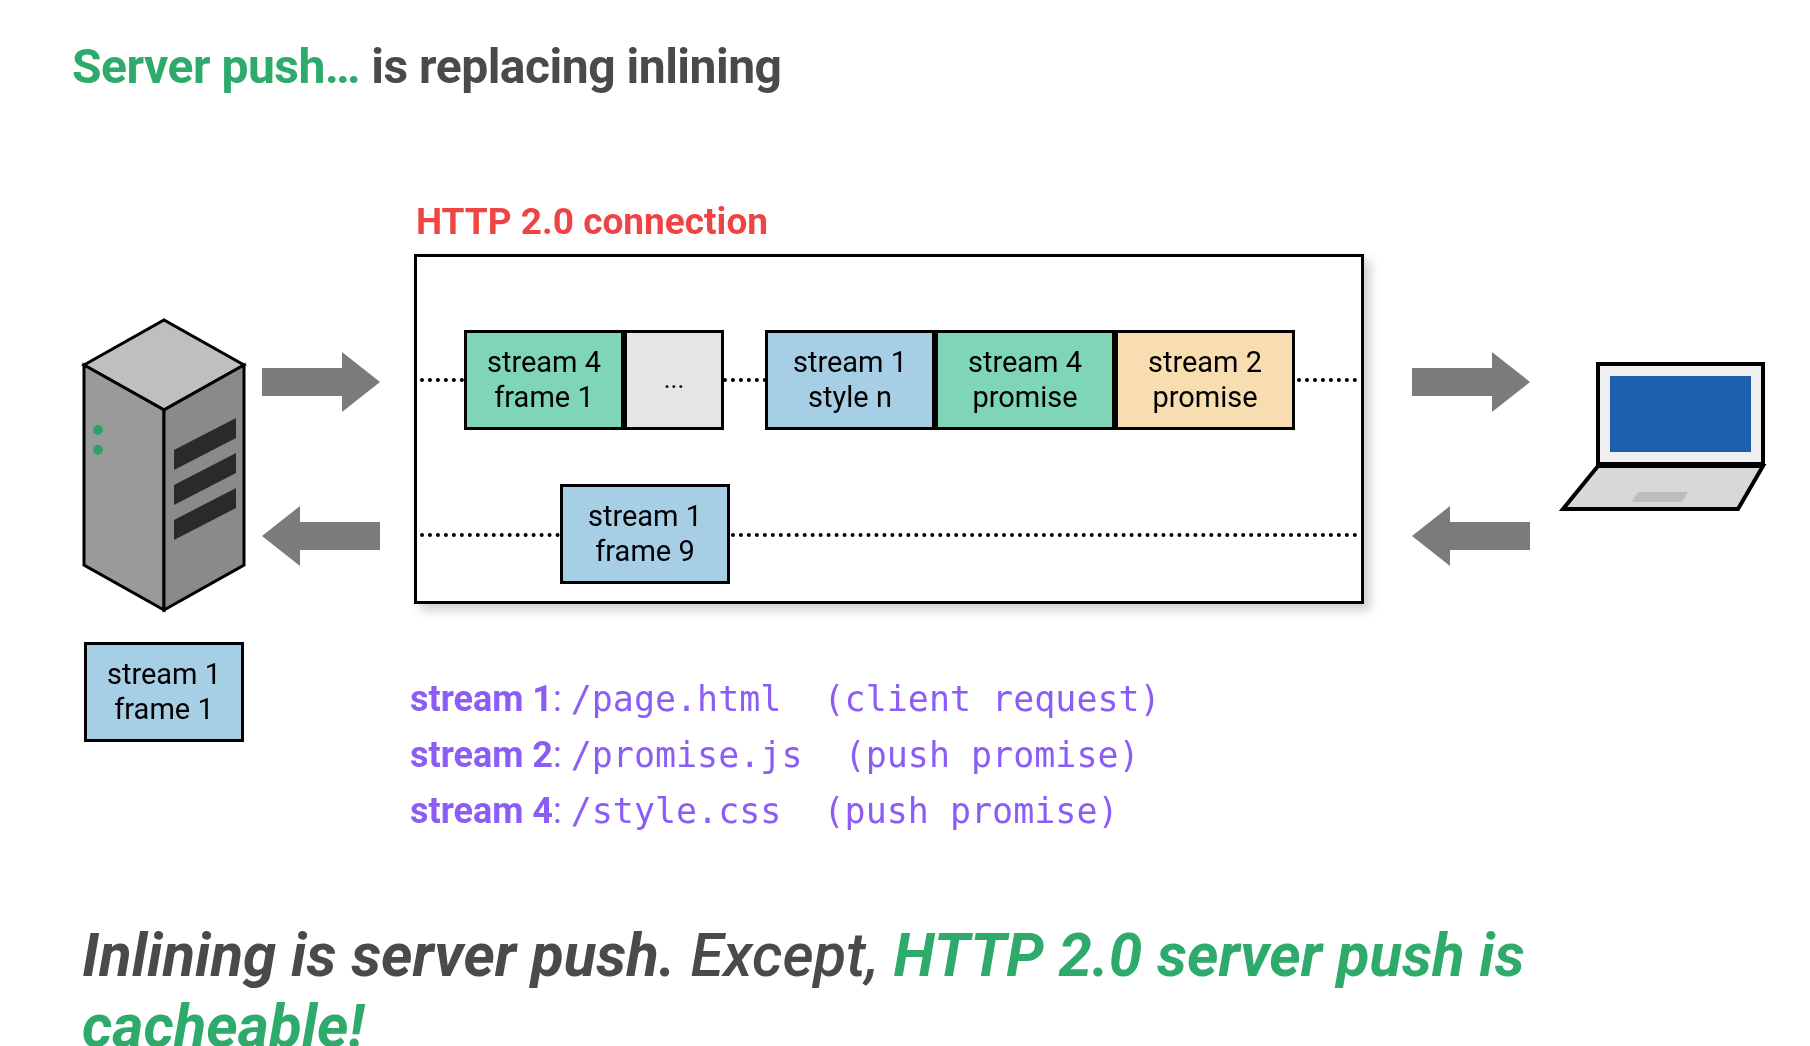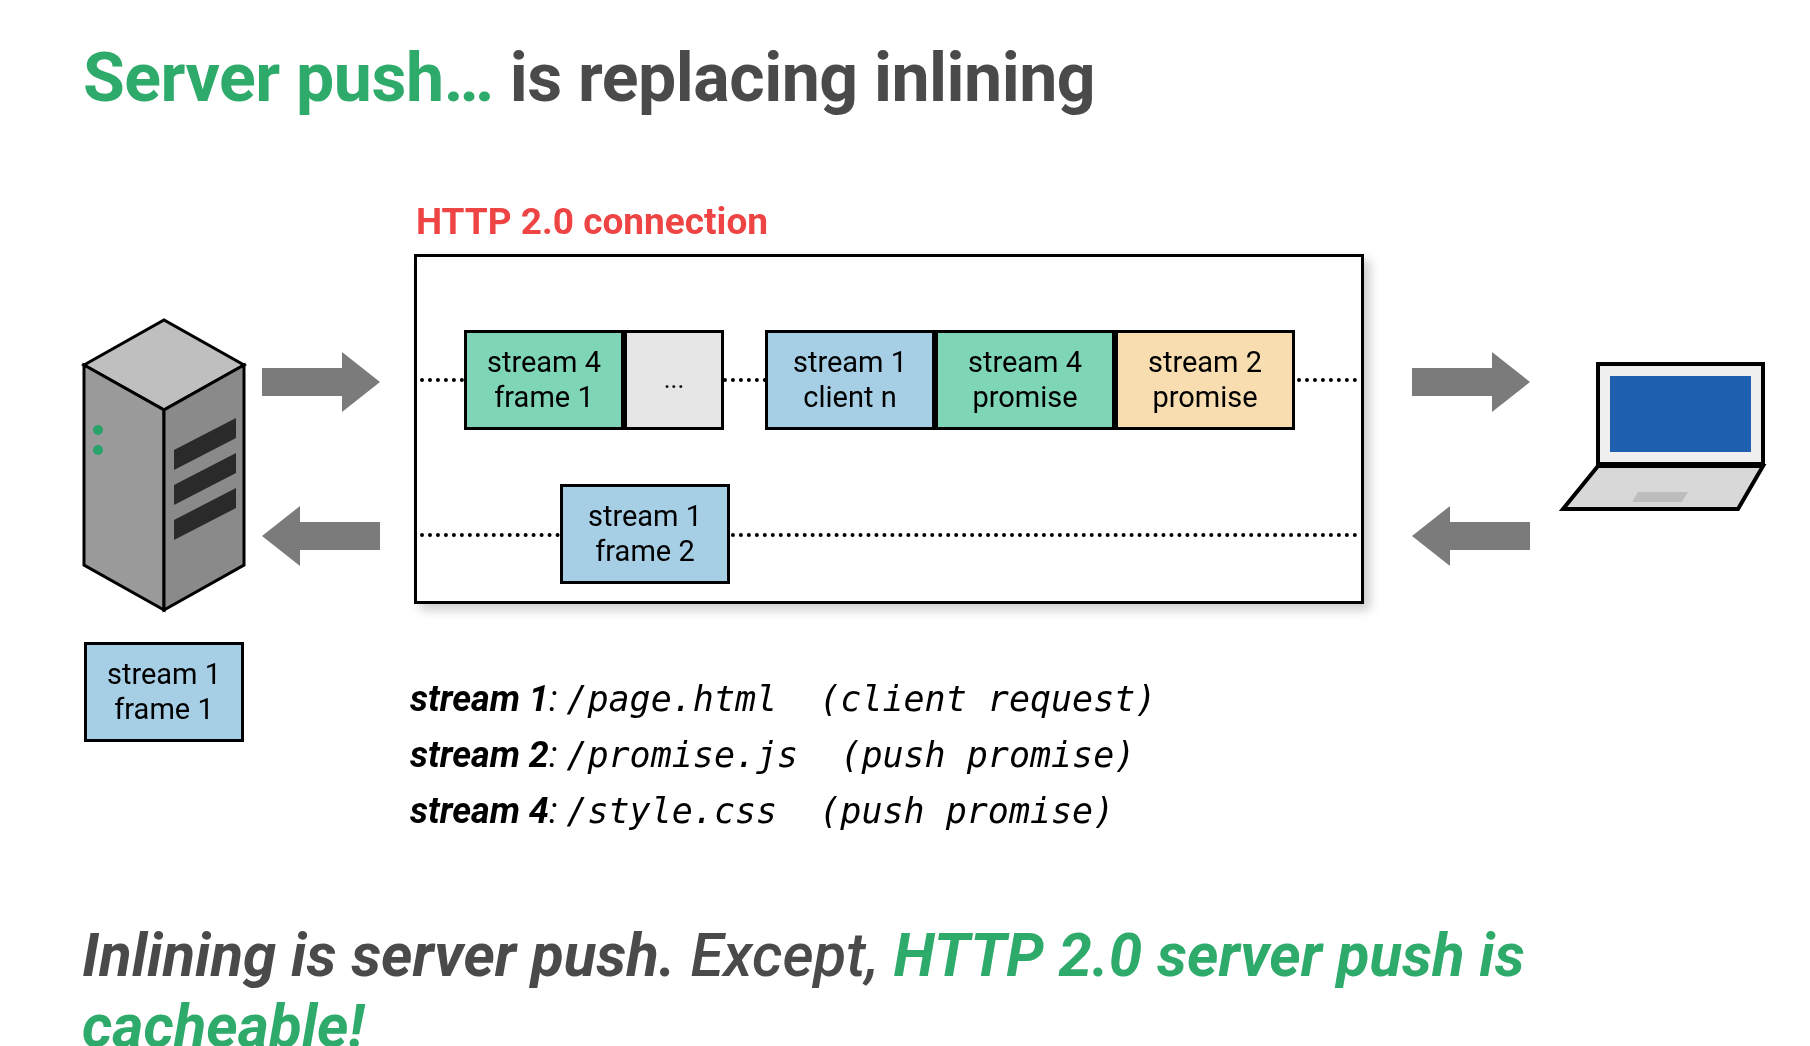--- a/index.html
+++ b/index.html
@@ -6,23 +6,23 @@
   body {
     background: #ffffff;
     width: 1810px;
     height: 1046px;
     position: relative;
     font-family: "Segoe UI", Roboto, "Helvetica Neue", Arial, sans-serif;
     overflow: hidden;
   }
   .title {
     position: absolute;
-    left: 83px;
+    left: 72px;
     top: 38px;
-    font-size: 68px;
+    font-size: 48px;
     font-weight: 700;
     color: #4a4a4a;
     letter-spacing: -0.5px;
   }
   .title-accent { color: #2eaa6b; }
   .title-rest { color: #4a4a4a; }
 
   .conn-label {
     position: absolute;
     left: 416px;
@@ -136,23 +136,22 @@
     height: 160px;
   }
 
   
   .legend {
     position: absolute;
     left: 410px;
     top: 672px;
     font-size: 36px;
     line-height: 1.55;
-    color:#000000;
+    color:#8b5cf6;
     font-family: inherit;
-    font-style: italic;
   }
   .legend .lbl { font-weight: 700; }
   .legend .mono { font-family: "Menlo","Consolas",monospace; font-size: 35px; }
   .legend .row { white-space: pre; }
 
   
   .footer {
     position: absolute;
     left: 82px;
     top: 920px;
@@ -196,34 +195,34 @@
 
 <div class="frame c-green f1">
   <div class="line1">stream 4</div>
   <div class="line2">frame 1</div>
 </div>
 <div class="frame c-grey f2">
   <span>...</span>
 </div>
 <div class="frame c-blue f3">
   <div class="line1">stream 1</div>
-  <div class="line2">client n</div>
+  <div class="line2">style n</div>
 </div>
 <div class="frame c-green f4">
   <div class="line1">stream 4</div>
   <div class="line2 italic">promise</div>
 </div>
 <div class="frame c-orange f5">
   <div class="line1">stream 2</div>
   <div class="line2 italic">promise</div>
 </div>
 
 <div class="frame c-blue f6">
   <div class="line1">stream 1</div>
-  <div class="line2">frame 2</div>
+  <div class="line2">frame 9</div>
 </div>
 
 <div class="frame c-blue f7">
   <div class="line1">stream 1</div>
   <div class="line2">frame 1</div>
 </div>
 
 <div class="arrow arr-sr">
   <div class="arrow-shaft"></div>
   <div class="arrow-head-r"></div>

